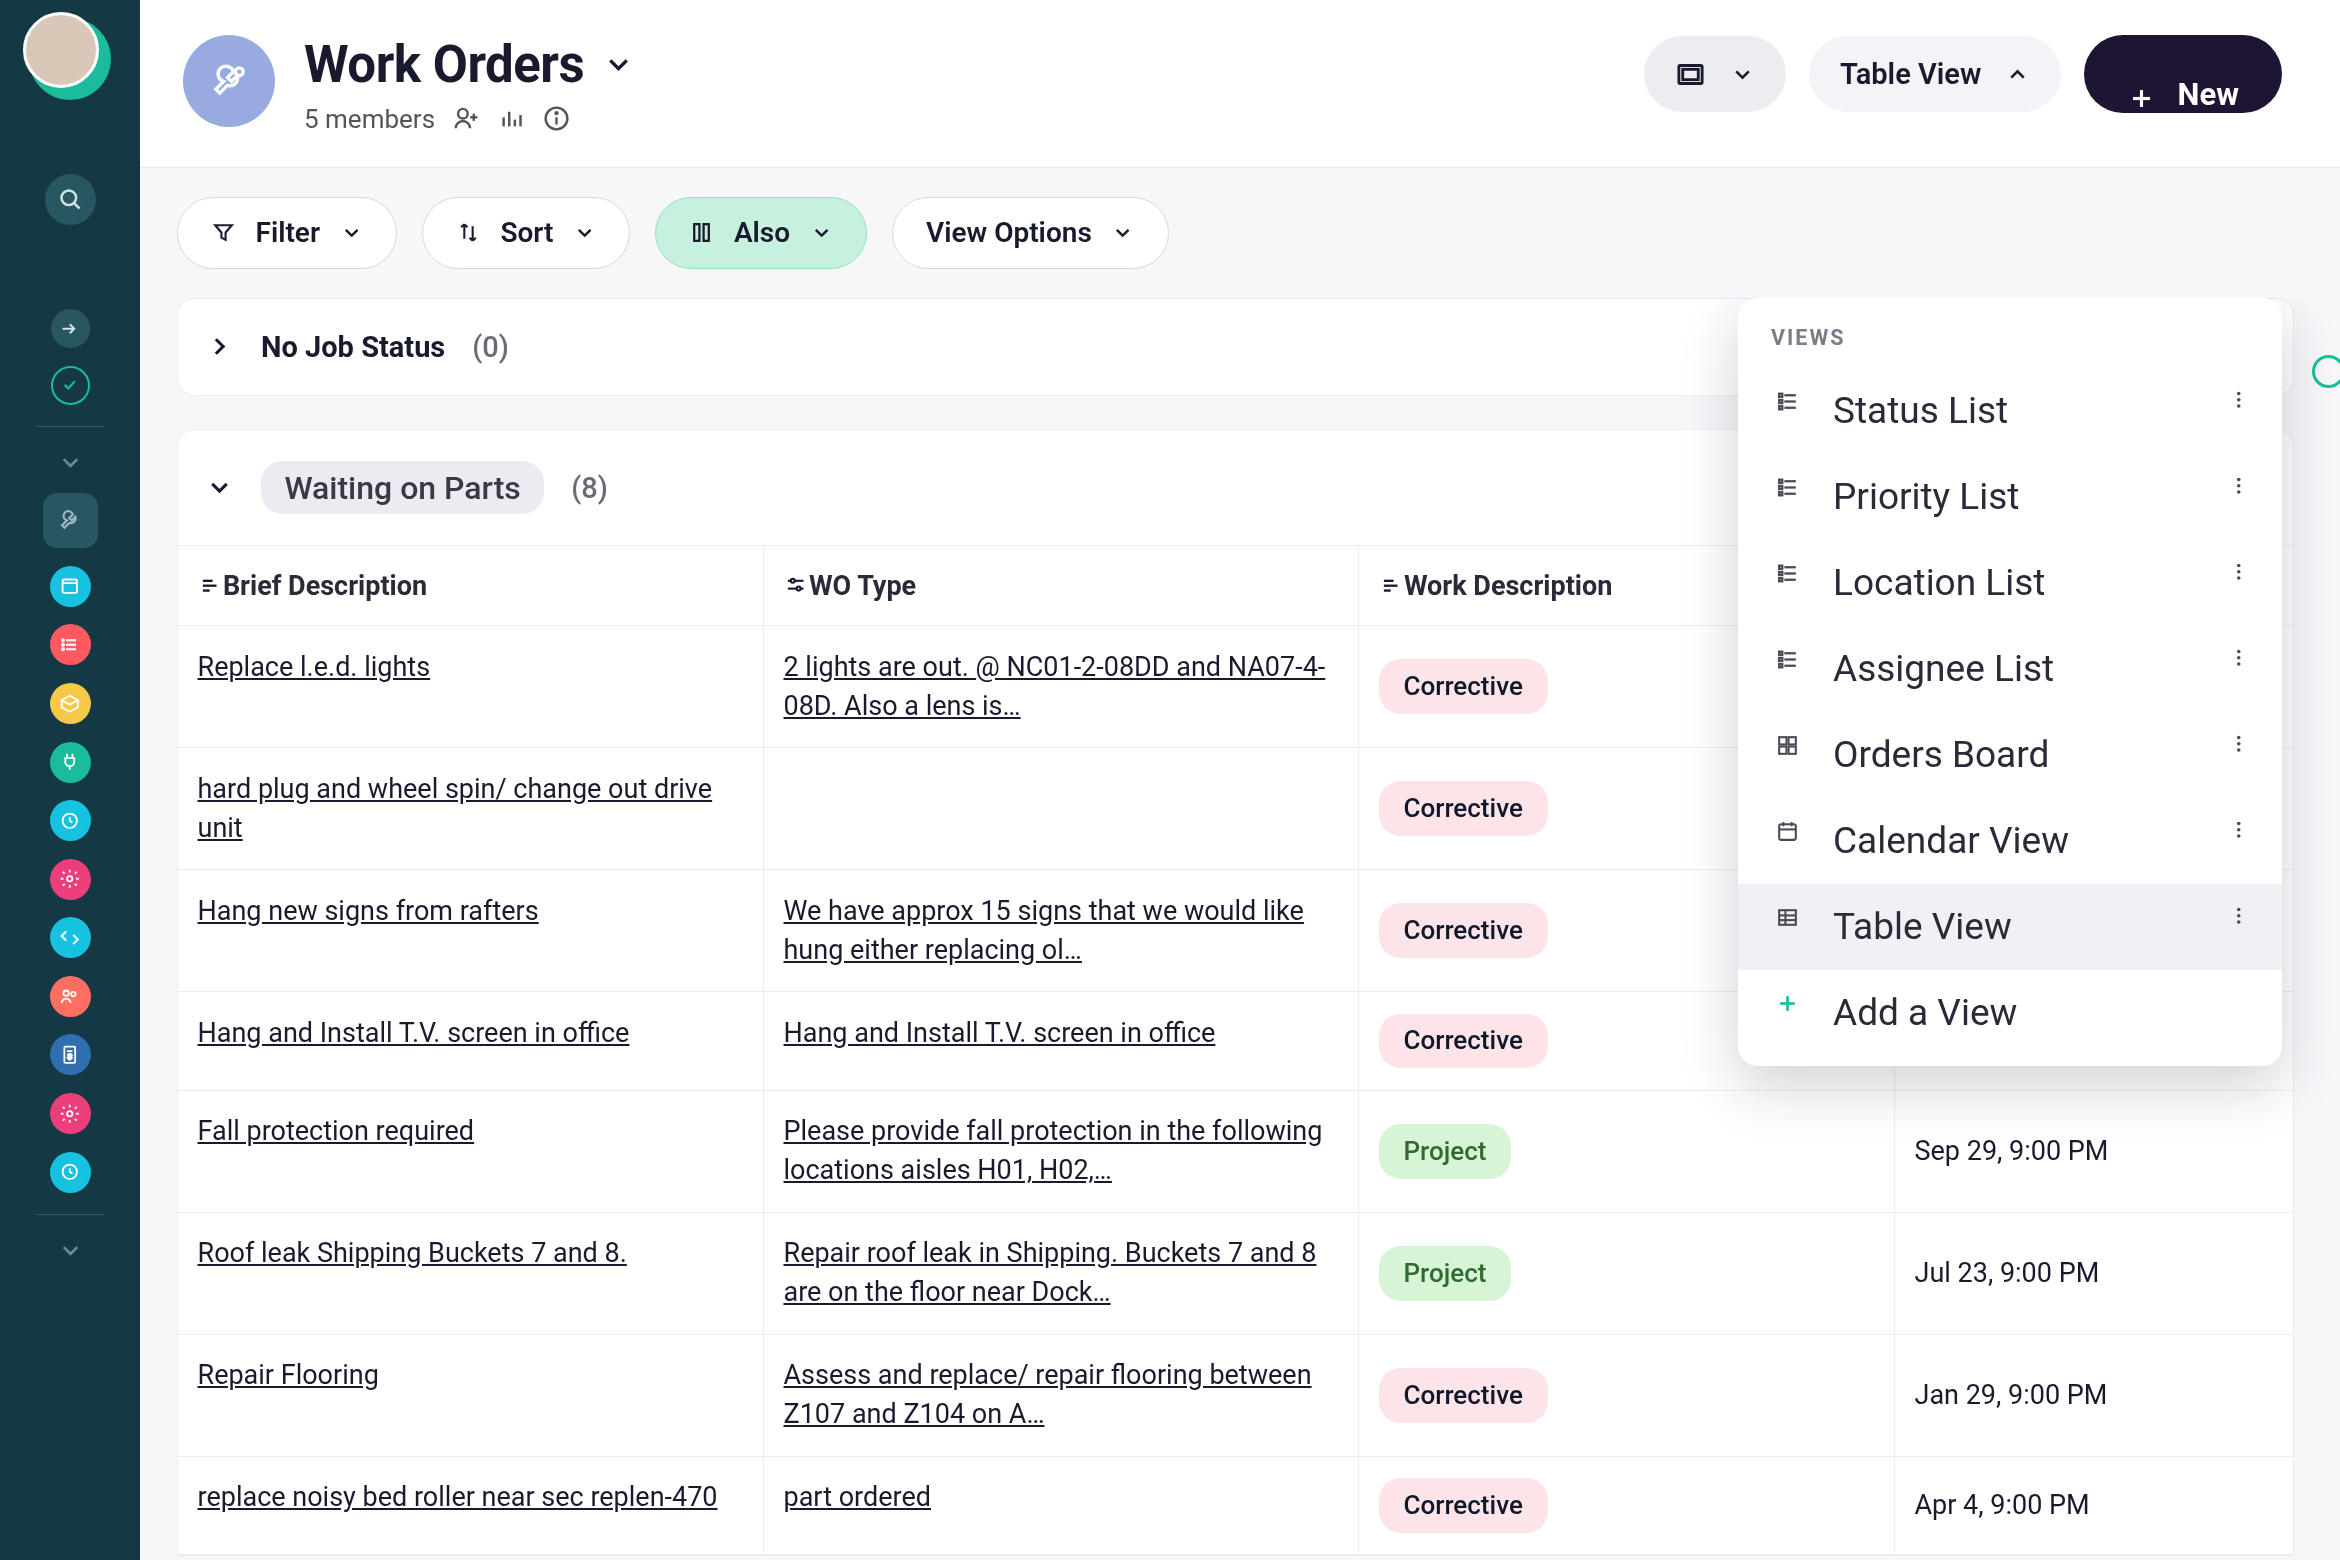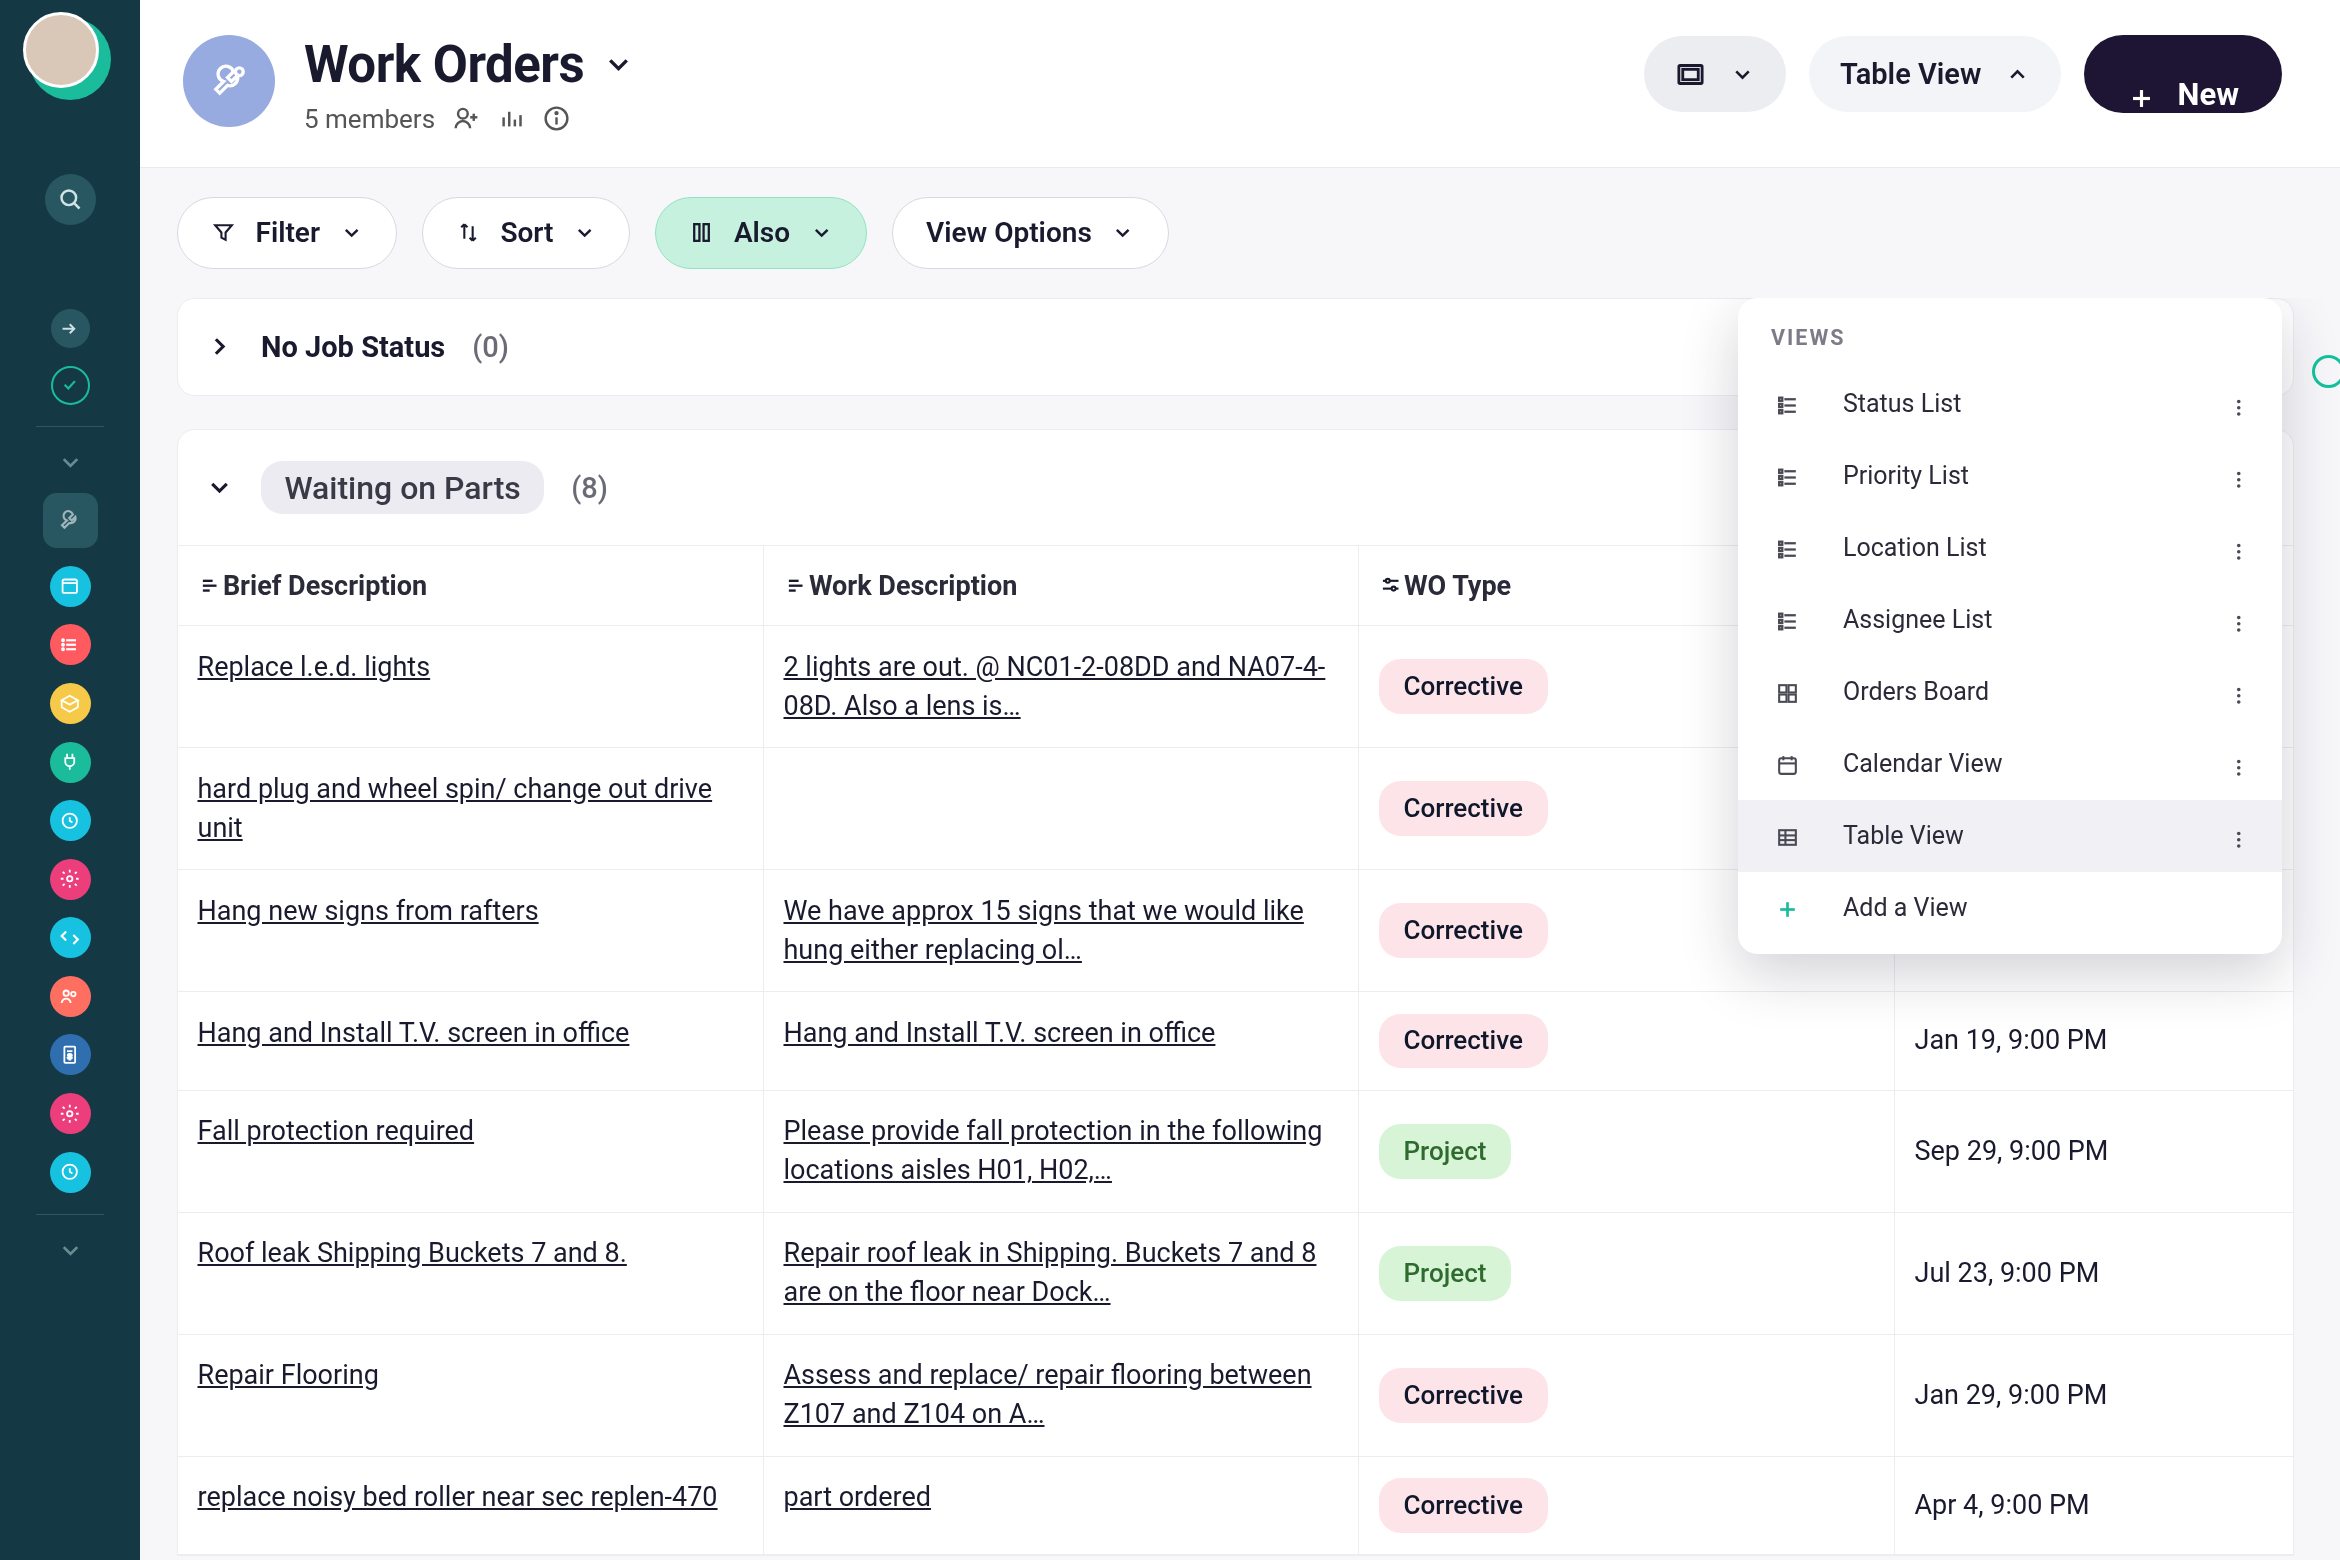--- a/index.html
+++ b/index.html
@@ -54,21 +54,21 @@
   .td{padding:21.5px 19.5px;font-size:27px;line-height:39px;display:flex;align-items:center;}
   .td + .td{border-left:1px solid #ececf1;}
   .td.two{display:block;text-decoration:underline;}
   .wo-pill{border-radius:21.5px;padding:7.8px 25px;font-size:26px;font-weight:500;display:inline-block;}
   .wo-corr{background:#fde4e8;color:#0f172a;}
   .wo-proj{background:#d7f4d6;color:#2f6a2f;}
 
   
   .views-pop{position:absolute;top:0px;right:59px;width:544px;background:#fff;border-radius:19.5px;box-shadow:0 19.5px 59px rgba(30,30,50,.20);padding:21.5px 0 9.8px;z-index:40;}
   .views-title{font-size:21.5px;letter-spacing:2px;color:#7c7c88;font-weight:700;padding:5.9px 33px 17.6px;}
-  .view-item{display:flex;align-items:flex-end;gap:39px;padding:21.5px 33px;font-size:25px;color:#2a2a38;}
+  .view-item{display:flex;align-items:flex-start;gap:29px;padding:21.5px 33px;font-size:37px;color:#2a2a38;}
   .view-item:hover,.view-item.sel{background:#f1f1f5;}
   .view-item .vi-ico{width:33px;display:flex;justify-content:center;color:#4a4a55;}
   .view-item .dots{margin-left:auto;color:#4a4a55;}
   .view-item.add .vi-ico{color:#1abc9c;}
   .green-ring{position:absolute;top:57px;right:-3.9px;width:33px;height:33px;border:3.9px solid #13c29b;border-radius:50%;}
 
   
   svg{display:block;}
 </style>
 </head>
@@ -465,36 +465,36 @@
       <div class="thead">
         <div class="th">
           <svg width="23.4" height="23.4" viewBox="0 0 24 24" fill="none" stroke="#1a1a2e" stroke-width="2.4">
               <line x1="5" y1="7" x2="15" y2="7"></line>
               <line x1="5" y1="12" x2="19" y2="12"></line>
               <line x1="5" y1="17" x2="12" y2="17"></line>
             </svg>
           <span>Brief Description</span>
         </div>
         <div class="th">
-          <svg width="23.4" height="23.4" viewBox="0 0 24 24" fill="none" stroke="#1a1a2e" stroke-width="2.4">
-              <line x1="5" y1="7" x2="15" y2="7"></line>
-              <line x1="5" y1="12" x2="19" y2="12"></line>
-              <line x1="5" y1="17" x2="12" y2="17"></line>
-            </svg>
-          <span>Work Description</span>
-        </div>
-        <div class="th">
           <svg width="23.4" height="23.4" viewBox="0 0 24 24" fill="none" stroke="#1a1a2e" stroke-width="2.2">
               <line x1="4" y1="7" x2="20" y2="7"></line>
               <circle cx="9" cy="7" r="2" fill="#fff"></circle>
               <line x1="4" y1="15" x2="20" y2="15"></line>
               <circle cx="15" cy="15" r="2" fill="#fff"></circle>
             </svg>
           <span>WO Type</span>
         </div>
+        <div class="th">
+          <svg width="23.4" height="23.4" viewBox="0 0 24 24" fill="none" stroke="#1a1a2e" stroke-width="2.4">
+              <line x1="5" y1="7" x2="15" y2="7"></line>
+              <line x1="5" y1="12" x2="19" y2="12"></line>
+              <line x1="5" y1="17" x2="12" y2="17"></line>
+            </svg>
+          <span>Work Description</span>
+        </div>
         <div class="th" style="justify-content:flex-end;padding-right:9.8px;">
           <span style="overflow:hidden;white-space:nowrap;">Completion</span>
         </div>
       </div>
 
       <div id="rows">
           <div class="trow">
             <div class="td two">Replace l.e.d. lights</div>
             <div class="td two">2 lights are out. @ NC01-2-08DD and NA07-4-08D. Also a lens is…</div>
             <div class="td">

